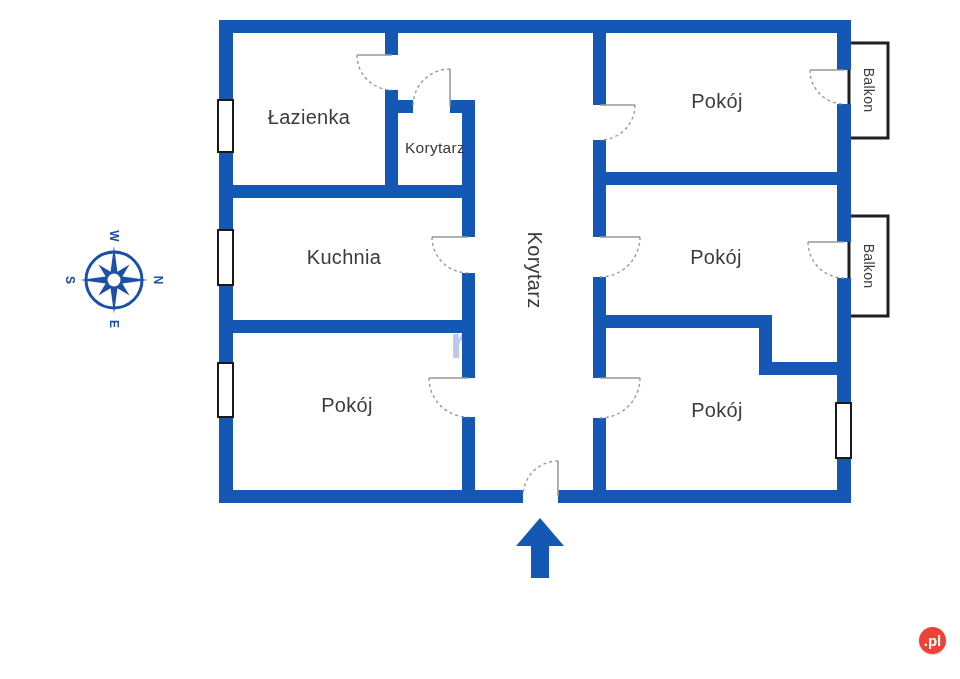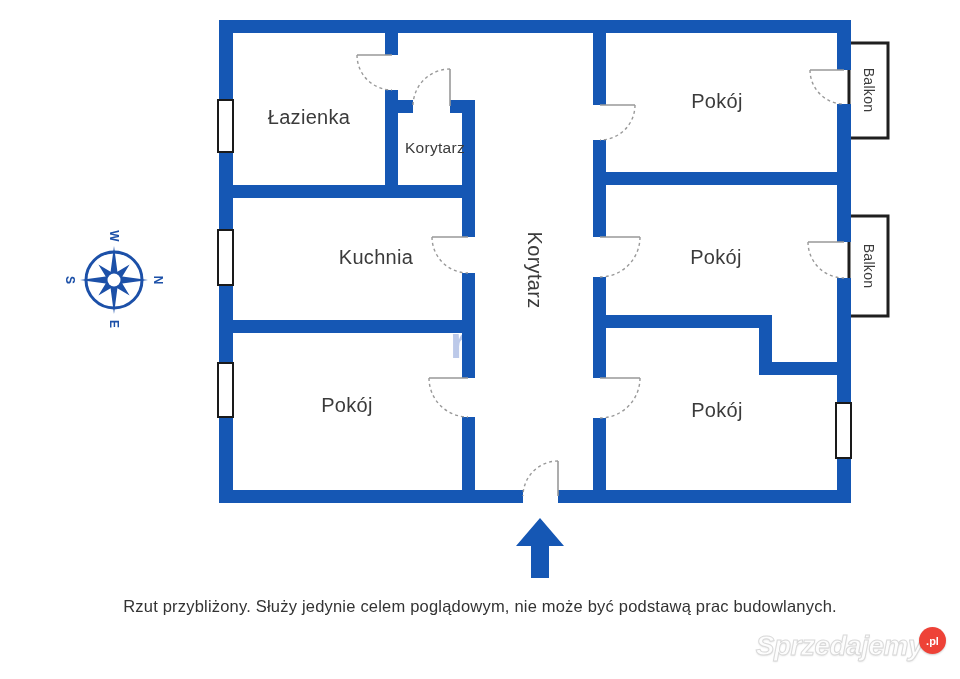--- a/index.html
+++ b/index.html
@@ -24,21 +24,21 @@
     position:absolute;right:14px;top:630px;z-index:3;display:flex;align-items:flex-start;
   }
   #brand-word{
     font-size:28px;font-weight:800;font-style:italic;letter-spacing:-.5px;
     color:#fdfdfd;-webkit-text-stroke:1px #d9d9d9;
     text-shadow:0 1px 2px rgba(0,0,0,.12);
   }
   #brand-badge{
     width:27px;height:27px;border-radius:50%;margin-left:-4px;margin-top:-3px;
     display:flex;align-items:center;justify-content:center;
-    color:#fff;font-size:11px;font-weight:700;font-style:normal;
+    color:#fff;font-size:15px;font-weight:700;font-style:normal;
     box-shadow:0 1px 2px rgba(0,0,0,.2);
   }
 </style>
 </head>
 <body>
 
 <div id="canvas">
   <div id="faint-fragment" style="left: 450px; top: 321px; font-size: 44px;">r</div>
   <svg id="plan-svg" width="960" height="679" viewBox="0 0 960 679">
       <rect x="849" y="43" width="39" height="95" fill="#ffffff" stroke="#1f1f1f" stroke-width="3"></rect>
@@ -98,27 +98,25 @@
         <circle cx="114" cy="280" r="6.5" fill="#ffffff"></circle>
         <text x="114" y="236" fill="#1c50a8" font-size="12" font-weight="bold" text-anchor="middle" dominant-baseline="central" font-family="&quot;Liberation Sans&quot;, sans-serif">N</text>
         <text x="158" y="280" fill="#1c50a8" font-size="12" font-weight="bold" text-anchor="middle" dominant-baseline="central" font-family="&quot;Liberation Sans&quot;, sans-serif">E</text>
         <text x="114" y="324" fill="#1c50a8" font-size="12" font-weight="bold" text-anchor="middle" dominant-baseline="central" font-family="&quot;Liberation Sans&quot;, sans-serif">S</text>
         <text x="70" y="280" fill="#1c50a8" font-size="12" font-weight="bold" text-anchor="middle" dominant-baseline="central" font-family="&quot;Liberation Sans&quot;, sans-serif">W</text>
       </g>
     </svg>
   <div id="labels">
       <div class="room-label" style="left: 309px; top: 117px; font-size: 20px; text-align: center;">Łazienka</div>
       <div class="room-label" style="left: 435px; top: 148px; font-size: 15.5px;">Korytarz</div>
-      <div class="room-label" style="left: 344px; top: 257px; font-size: 20px; margin-left: 32px;">Kuchnia</div>
+      <div class="room-label" style="left: 344px; top: 257px; font-size: 20px;">Kuchnia</div>
       <div class="room-label rot" style="left: 534px; top: 270px; font-size: 20px;">Korytarz</div>
       <div class="room-label" style="left: 717px; top: 101px; font-size: 20px;">Pokój</div>
       <div class="room-label" style="left: 716px; top: 257px; font-size: 20px;">Pokój</div>
       <div class="room-label" style="left: 347px; top: 405px; font-size: 20px;">Pokój</div>
       <div class="room-label" style="left: 717px; top: 410px; font-size: 20px;">Pokój</div>
       <div class="room-label rot" style="left: 869px; top: 90px; font-size: 14px;">Balkon</div>
       <div class="room-label rot" style="left: 869px; top: 266px; font-size: 14px;">Balkon</div>
     </div>
-  <div id="caption">Rzut przybliżony. Służy jedynie celem poglądowym, nie może być podstawą prac budowlanych.</div>
   <div id="brandmark">
-    <span id="brand-word">Sprzedajemy</span>
     <span id="brand-badge" style="background: rgb(238, 66, 55);">.pl</span>
   </div>
 </div>
 
 </body></html>

